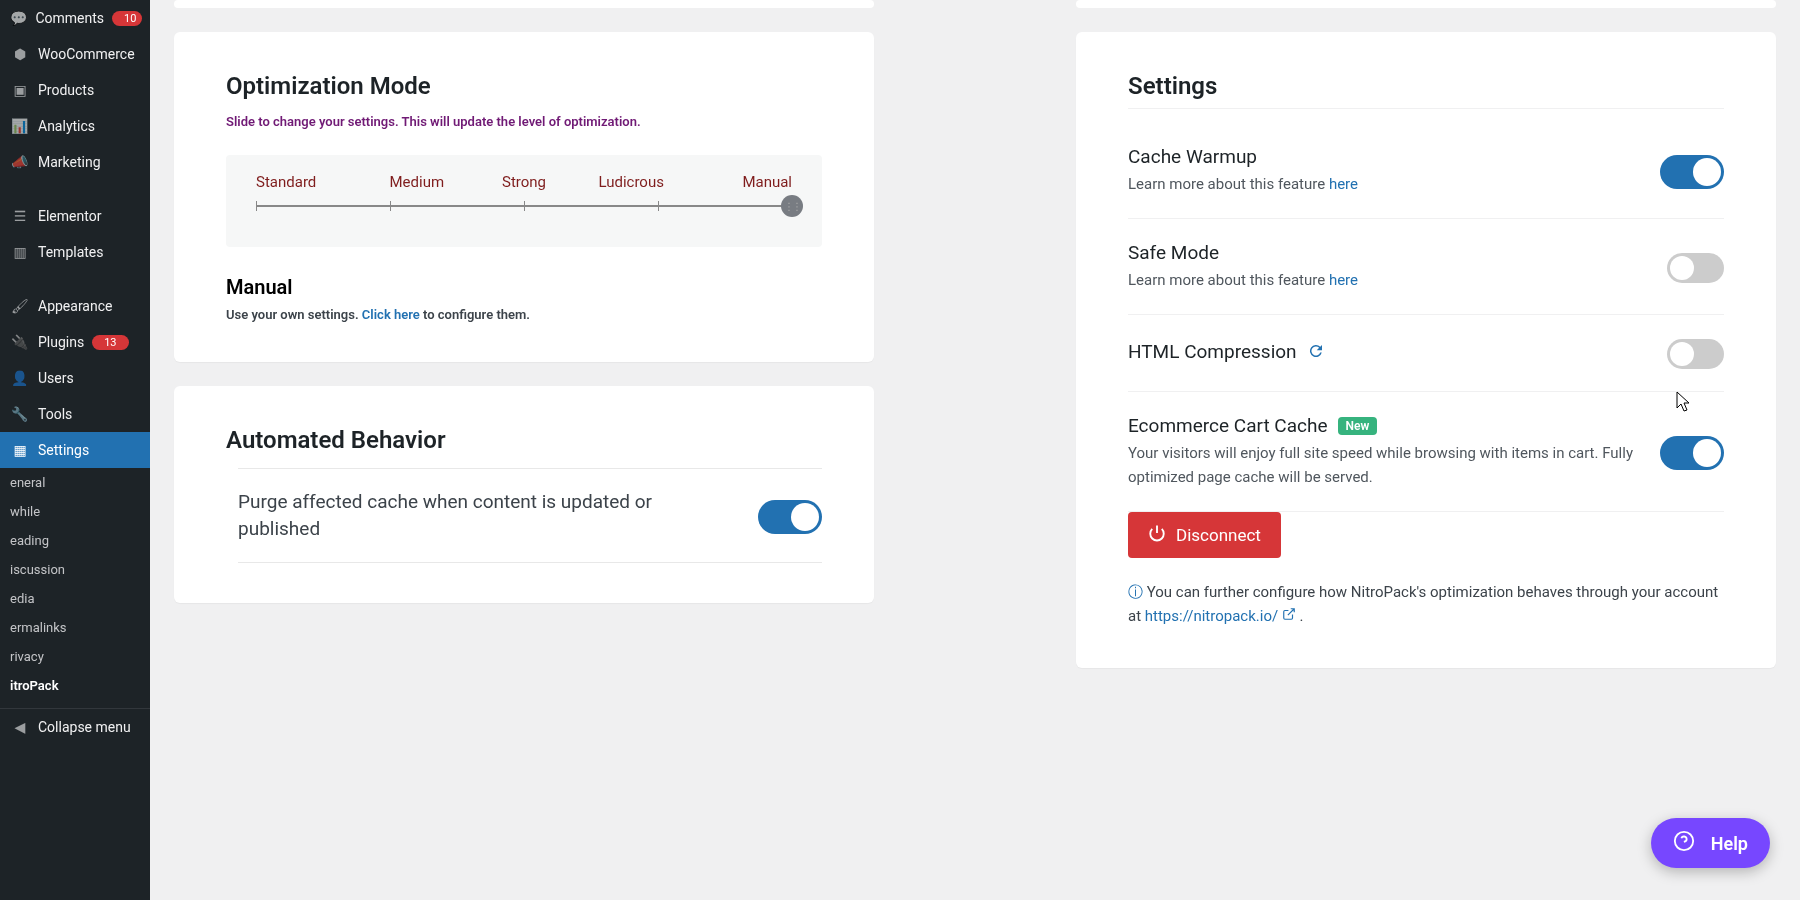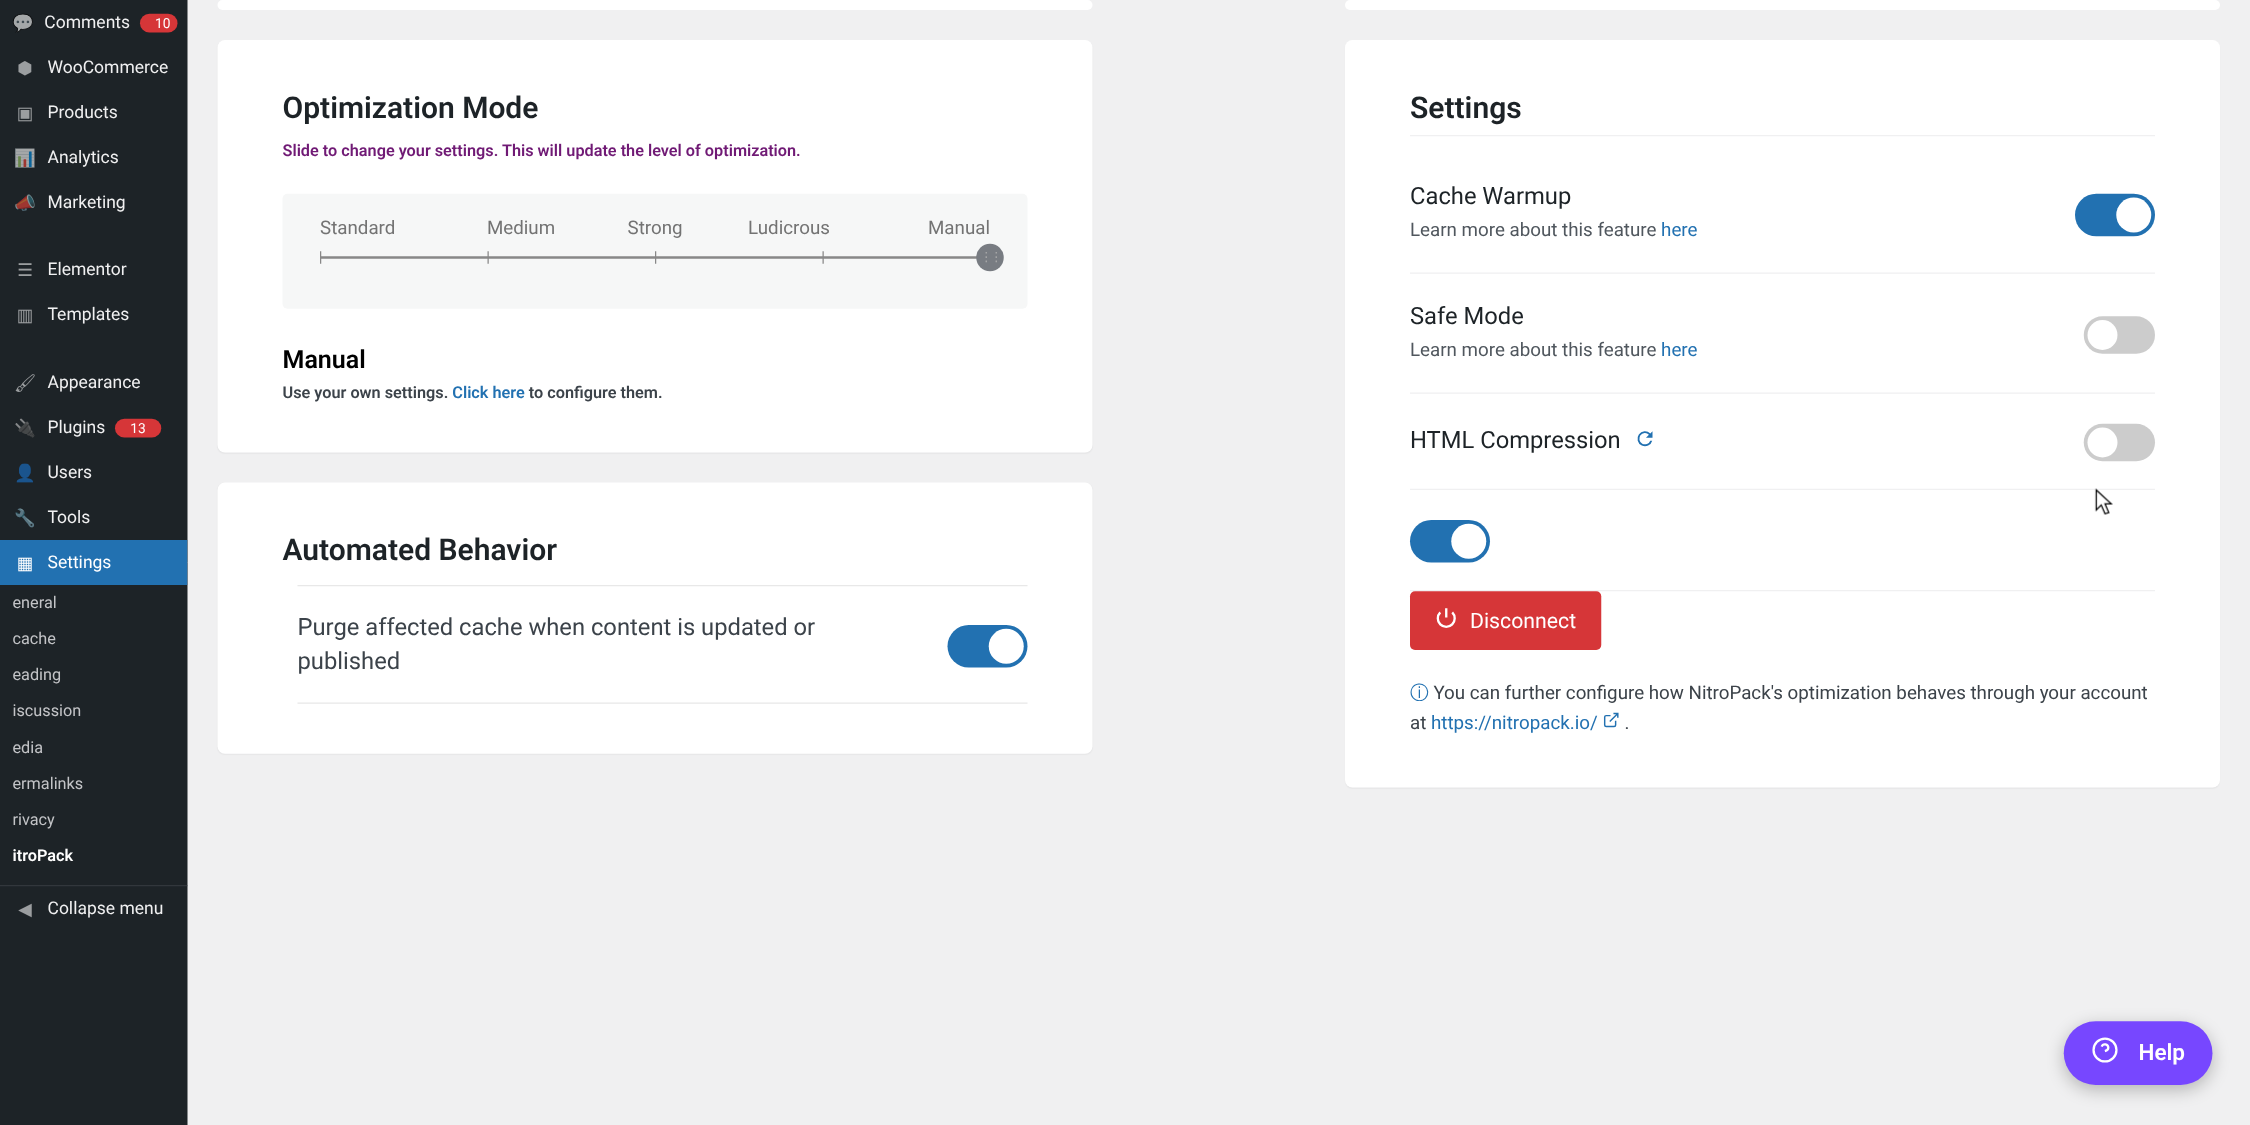--- a/index.html
+++ b/index.html
@@ -21,21 +21,21 @@
 .main { flex:1; display:flex; gap:20px; padding:0 24px 0 24px; overflow:hidden; }
 .col-left { flex:1; max-width:700px; }
 .col-right { flex:1; max-width:700px; margin-left:auto; }
 .card { background:#fff; border-radius:6px; padding:40px 52px; margin-top:24px; box-shadow:0 1px 1px rgba(0,0,0,.04); }
 .card-ghost { background:#fff; border-radius:6px; height:8px; margin-bottom:0; }
 .card-title { font-size:24px; font-weight:600; color:#1d2327; margin-bottom:14px; }
 .card-sub { font-size:13px; color:#701a75; font-weight:600; }
 
 
 .slider-box { background:#f6f7f7; border-radius:4px; padding:18px 30px 30px 30px; margin-top:26px; }
-.slider-labels { display:flex; justify-content:space-between; font-size:15px; color:#737373; margin-bottom:14px; }
+.slider-labels { display:flex; justify-content:space-between; font-size:15px; color:#7f1d1d; margin-bottom:14px; }
 .slider-labels span { flex:1; text-align:center; }
 .slider-labels span:first-child { text-align:left; }
 .slider-labels span:last-child { text-align:right; }
 .slider-track { position:relative; height:2px; background:#888; margin:10px 0; }
 .slider-tick { position:absolute; top:-4px; width:1px; height:10px; background:#888; }
 .slider-handle { position:absolute; top:-10px; width:22px; height:22px; border-radius:50%; background:#787c82; right:0; transform:translateX(50%); display:flex; align-items:center; justify-content:center; }
 .slider-handle::before { content:'⋮⋮'; color:#aaa; font-size:10px; letter-spacing:-2px; }
 
 .mode-title { font-size:20px; font-weight:600; margin-top:28px; margin-bottom:8px; }
 .mode-desc { font-size:13px; font-weight:600; color:#3c434a; }
@@ -127,21 +127,21 @@
     </div>
     <div class="menu-item">
       <span class="menu-icon">🔧</span>
       <span>Tools</span>
     </div>
     <div class="menu-item active">
       <span class="menu-icon" style="opacity:1">▦</span>
       <span>Settings</span>
     </div>
     <div class="submenu-item">eneral</div>
-    <div class="submenu-item">cache</div>
+    <div class="submenu-item">while</div>
     <div class="submenu-item">eading</div>
     <div class="submenu-item">iscussion</div>
     <div class="submenu-item">edia</div>
     <div class="submenu-item">ermalinks</div>
     <div class="submenu-item">rivacy</div>
     <div class="submenu-item active">itroPack</div>
     <div class="menu-item collapse">
       <span class="menu-icon">◀</span>
       <span>Collapse menu</span>
     </div>
@@ -218,20 +218,27 @@
                 <svg width="18" height="18" viewBox="0 0 24 24" fill="currentColor">
                     <path d="M17.65 6.35A8 8 0 1 0 19.7 14h-2.1a6 6 0 1 1-1.4-6.3L13 11h7V4l-2.35 2.35z"></path>
                   </svg>
               </span>
             </div>
           </div>
           <div class="toggle off small"></div>
         </div>
 
         <div class="settings-row">
+          <div class="settings-info">
+            <div class="settings-label">
+              <span>Ecommerce Cart Cache</span>
+              <span class="badge-new">New</span>
+            </div>
+            <div class="settings-desc">Your visitors will enjoy full site speed while browsing with items in cart. Fully optimized page cache will be served.</div>
+          </div>
           <div class="toggle on"></div>
         </div>
 
         <button class="btn-disconnect">
           <span>
             <svg width="18" height="18" viewBox="0 0 24 24" fill="none" stroke="currentColor" stroke-width="2.5">
                 <path d="M18.4 6.6a9 9 0 1 1-12.8 0M12 2v10"></path>
               </svg>
           </span>
           <span>Disconnect</span>

